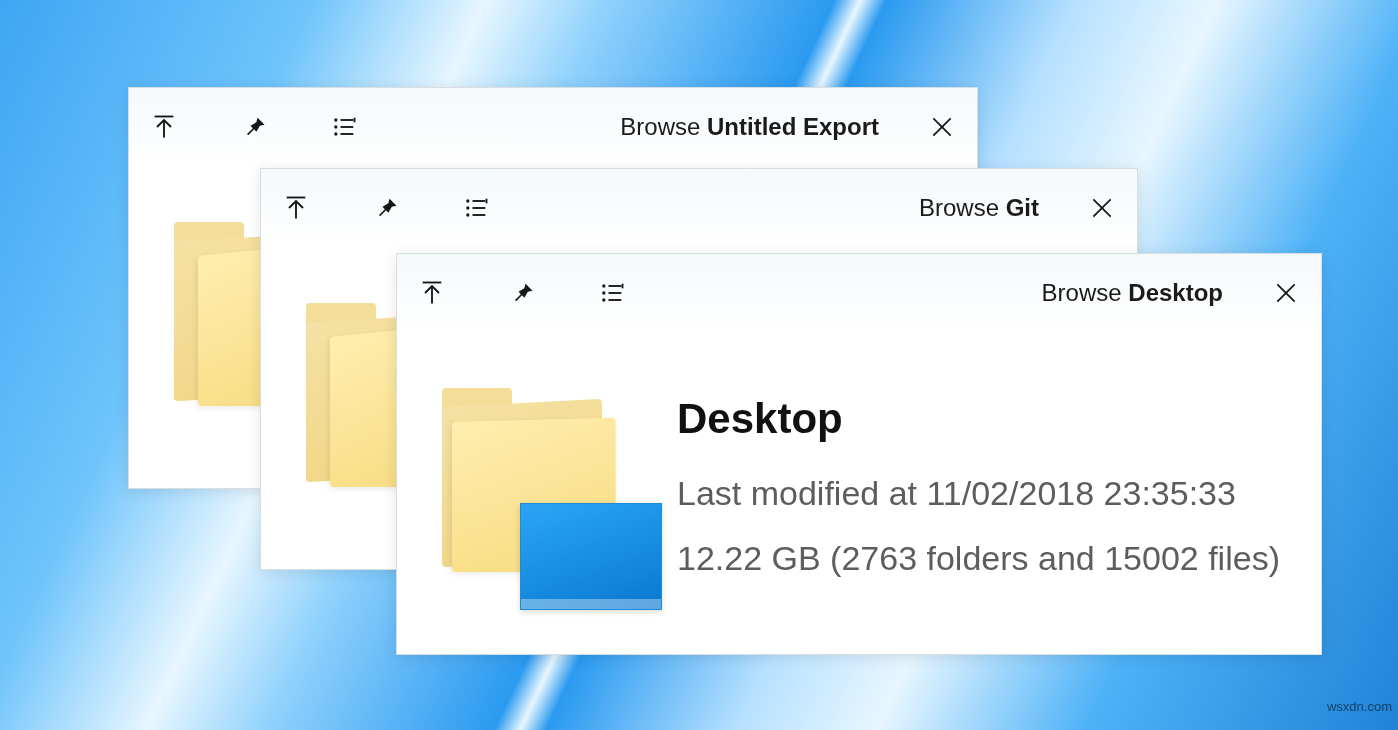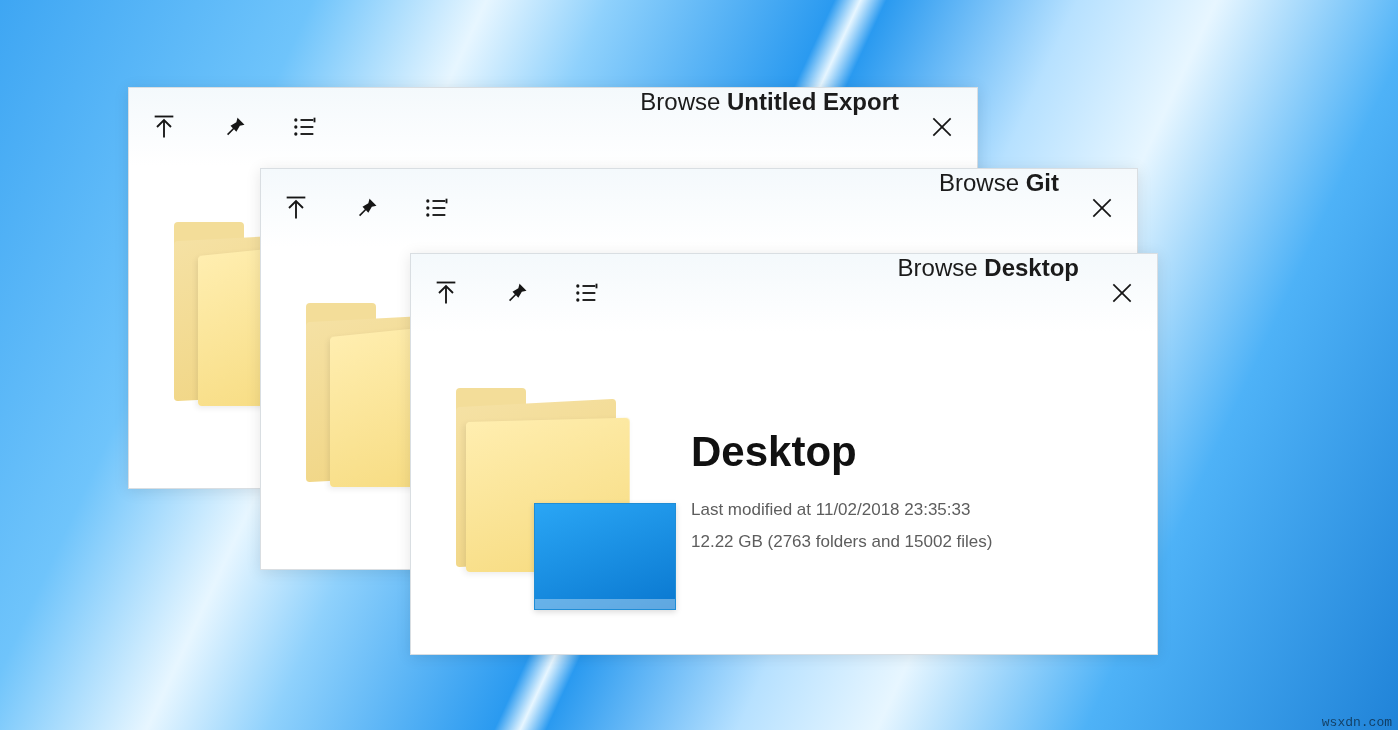--- a/index.html
+++ b/index.html
@@ -35,22 +35,24 @@
     position: absolute;
     background: #ffffff;
     border: 1px solid #d9dee2;
     box-shadow: 0 2px 14px rgba(0,0,0,0.10);
     box-sizing: border-box;
   }
 
   .toolbar {
     height: 78px;
     display: flex;
+    align-items: center;
     background: linear-gradient(to bottom, #f4f9fc 0%, #ffffff 100%);
     box-sizing: border-box;
+    gap: 20px;
   }
   .toolbar .tool-btn {
     width: 70px;
     height: 78px;
     display: flex;
     align-items: center;
     justify-content: center;
     cursor: pointer;
   }
   .toolbar .spacer { flex: 1; }
@@ -86,21 +88,21 @@
   .info-col {
     flex: 1;
   }
   .info-col .title {
     font-size: 42px;
     font-weight: 600;
     color: #111;
     margin-bottom: 18px;
   }
   .info-col .meta {
-    font-size: 17px;
+    font-size: 34px;
     color: #5d5d5d;
     line-height: 1.9;
   }
 
   
   .folder {
     position: relative;
     width: 210px;
     height: 210px;
   }
@@ -159,24 +161,24 @@
     border-radius:2px;
   }
 
   
   svg.icon { width: 28px; height: 28px; stroke: #161616; stroke-width: 1.6; fill: none; }
   svg.icon.close { width: 26px; height: 26px; }
   svg.icon.pin { fill:#161616; stroke:none; }
 
   .watermark {
     position:absolute;
-    right:6px; bottom:0;
+    right:6px; bottom:16px;
     font-size:13px;
     color:rgba(0,0,0,.55);
-    font-family: Liberation Mono, monospace;
+    font-family: Liberation Sans, sans-serif;
   }
 </style>
 </head>
 <body>
 
 <div class="desktop-bg"></div>
 
 <div class="card" style="left:128px; top:87px; width:850px; height:402px;">
   <div class="toolbar">
     <div class="tool-btn">
@@ -267,21 +269,21 @@
     <div class="icon-col">
       <div class="folder">
         <div class="tab"></div>
           <div class="back"></div>
           <div class="front"></div>
       </div>
     </div>
   </div>
 </div>
 
-<div class="card" style="left:410px; top:253px; width:748px; height:402px;">
+<div class="card" style="left:396px; top:253px; width:926px; height:402px;">
   <div class="toolbar">
     <div class="tool-btn">
       <svg class="icon" viewBox="0 0 24 24">
         <line x1="4" y1="3" x2="20" y2="3"></line>
           <line x1="12" y1="6" x2="12" y2="21"></line>
         <polyline points="6 12 12 6 18 12"></polyline>
       </svg>
     </div>
     <div class="tool-btn">
       <svg class="icon pin" viewBox="0 0 24 24">

